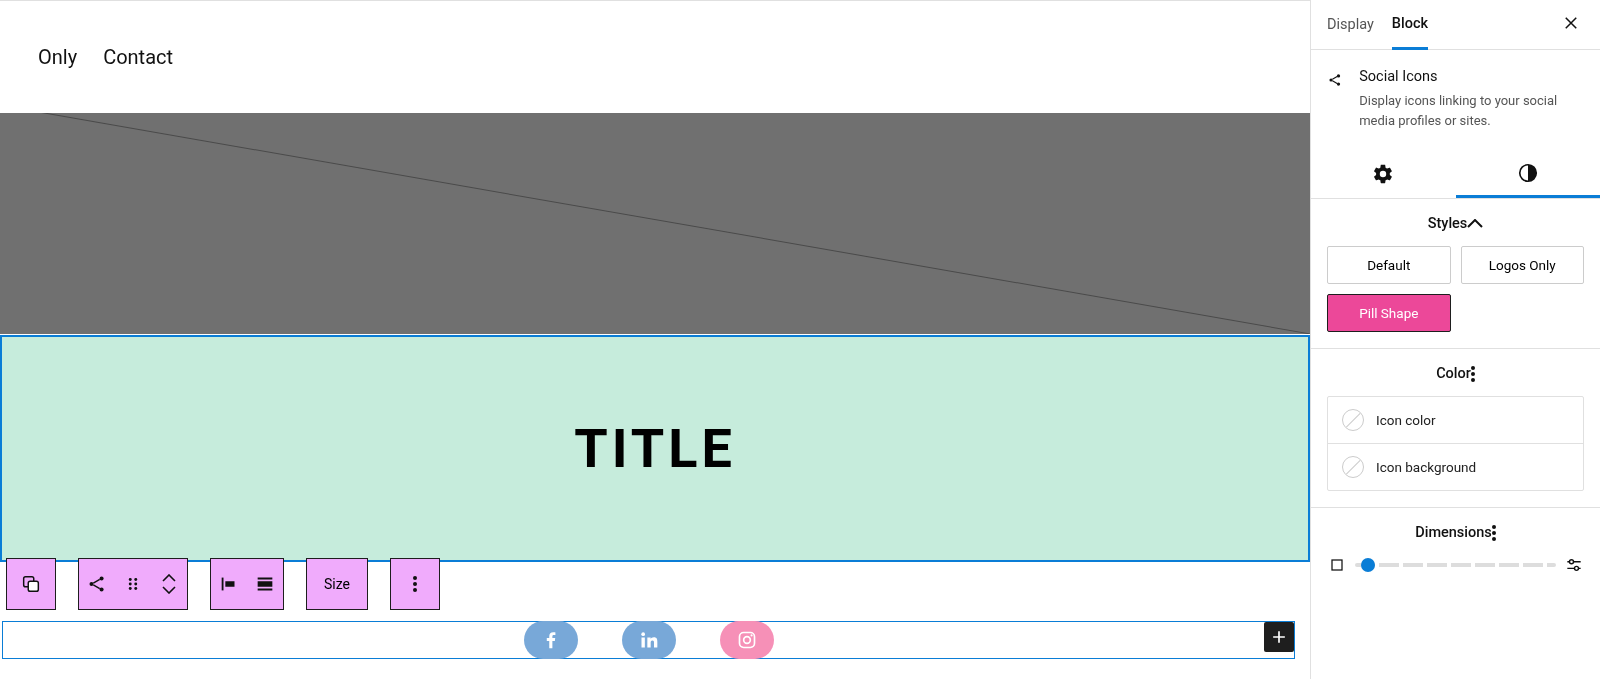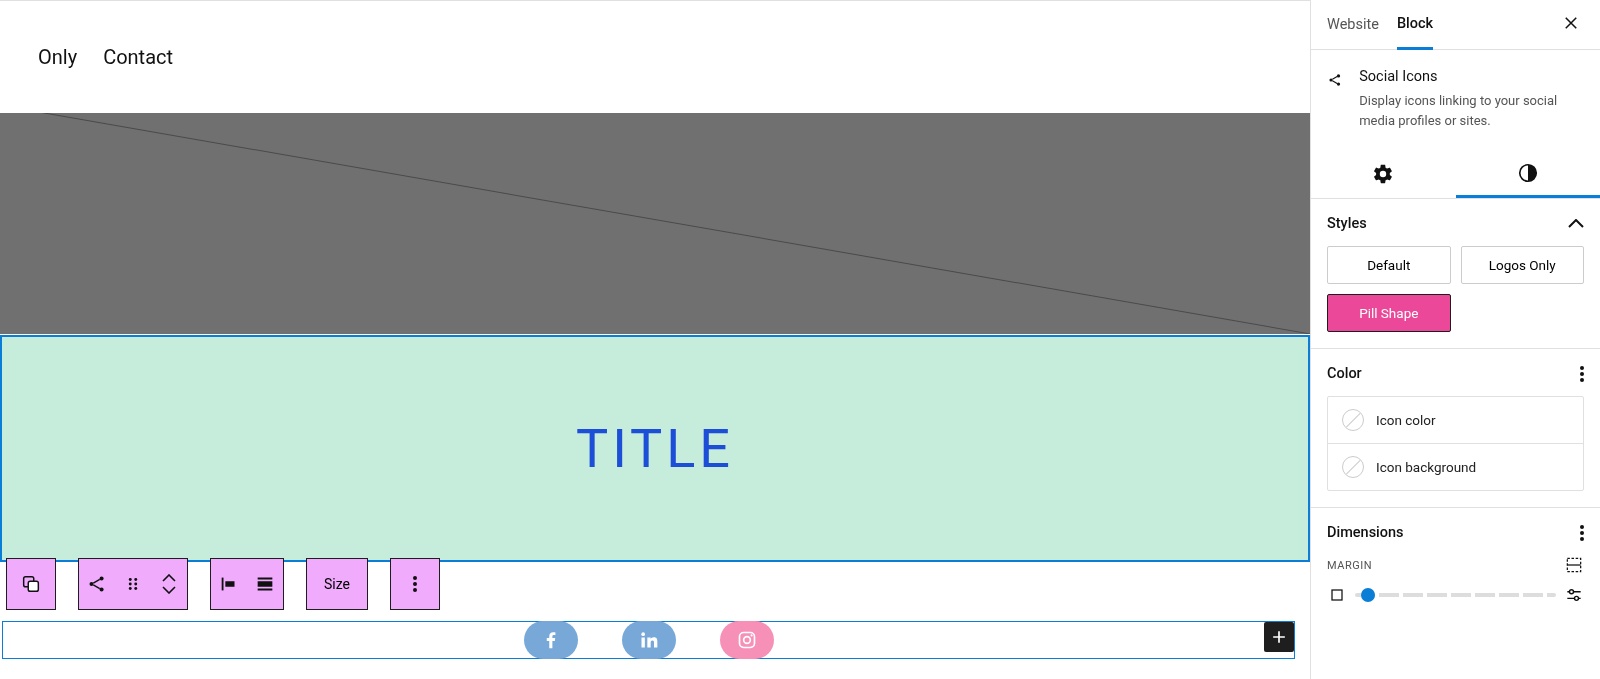--- a/index.html
+++ b/index.html
@@ -10,21 +10,21 @@
 
 .site-header { display: flex; justify-content: space-between; align-items: center; padding: 0 38px; height: 112px; }
 .site-title { font-size: 22px; font-weight: 400; color: #111; }
 .nav { display: flex; gap: 26px; font-size: 20px; }
 .nav-item { color: #111; }
 
 .hero-image { width: 100%; height: 221px; background: #707070; position: relative; overflow: hidden; }
 .hero-image::after { content: ""; position: absolute; left: -10px; top: -10px; width: 120%; height: 0; border-top: 1px solid #4a4a4a; transform-origin: 0 0; transform: rotate(9.9deg); }
 
 .title-block { background: #c6ecdc; border: 2px solid #0a7dd6; height: 227px; display: flex; align-items: center; justify-content: center; margin-top: 1px; }
-.title-text { font-size: 54px; font-weight: 400; letter-spacing: 4px; color: #1d4ed8; }
+.title-text { font-size: 54px; font-weight: 700; letter-spacing: 4px; color: #000000; }
 
 .toolbar { display: flex; position: absolute; left: 6px; top: 557px; }
 .tool-group { display: flex; border: 1px solid #1e1e1e; background: #f0abfc; margin-right: 22px; height: 52px; align-items: center; }
 .tool-btn { width: 48px; height: 50px; display: flex; align-items: center; justify-content: center; cursor: pointer; }
 .tool-btn.narrow { width: 36px; }
 .tool-btn-text { width: 60px; font-size: 14px; }
 
 .social-row { position: absolute; left: 2px; top: 620px; right: 15px; height: 38px; border: 1.5px solid #0a7dd6; display: flex; align-items: center; justify-content: center; gap: 44px; }
 .social-pill { width: 54px; height: 38px; border-radius: 19px; display: flex; align-items: center; justify-content: center; color: #fff; }
 .add-block { position: absolute; right: 0; top: 0; width: 30px; height: 30px; background: #1e1e1e; color: #fff; display: flex; align-items: center; justify-content: center; font-size: 22px; border-radius: 2px; }
@@ -37,21 +37,21 @@
 
 .block-info { display: flex; gap: 16px; padding: 18px 16px 20px; align-items: flex-start; }
 .block-info .desc { font-size: 13px; color: #555; line-height: 1.5; margin-top: 6px; }
 .block-info .name { font-size: 14.5px; font-weight: 400; color: #111; }
 
 .subtabs { display: flex; border-bottom: 1px solid #e0e0e0; }
 .subtab { flex: 1; height: 48px; display: flex; align-items: center; justify-content: center; cursor: pointer; }
 .subtab.active { border-bottom: 3px solid #0a7dd6; }
 
 .panel { border-bottom: 1px solid #e0e0e0; padding: 16px; }
-.panel-header { display: flex; justify-content: space-between; align-items: center; font-size: 14.5px; font-weight: 500; color: #111; margin-bottom: 14px; }
+.panel-header { display: flex; justify-content: center; align-items: center; font-size: 14.5px; font-weight: 500; color: #111; margin-bottom: 14px; }
 .style-buttons { display: flex; flex-wrap: wrap; gap: 10px; }
 .style-btn { border: 1px solid #ccc; background: #fff; padding: 10px 0; font-size: 13.5px; border-radius: 2px; cursor: pointer; width: calc(50% - 5px); text-align: center; }
 .style-btn.active { background: #ec4899; color: #fff; border-color: #1e1e1e; }
 
 .color-list { border: 1px solid #e0e0e0; border-radius: 2px; margin-top: 12px; }
 .color-row { display: flex; align-items: center; gap: 12px; padding: 12px 14px; font-size: 13.5px; color: #222; cursor: pointer; }
 .color-row + .color-row { border-top: 1px solid #e0e0e0; }
 .color-swatch { width: 22px; height: 22px; border-radius: 50%; border: 1px solid #ccc; position: relative; overflow: hidden; }
 .color-swatch::after { content: ""; position: absolute; width: 140%; border-top: 1px solid #ccc; transform: rotate(-45deg); top: 50%; left: -20%; }
 
@@ -164,21 +164,21 @@
       <div class="add-block">
         <svg width="20" height="20" viewBox="0 0 24 24">
             <path d="M12 5v14M5 12h14" stroke="#fff" stroke-width="2"></path>
           </svg>
       </div>
     </div>
   </div>
 
   <div class="sidebar">
     <div class="tabs">
-      <div class="tab">Website</div>
+      <div class="tab">Display</div>
       <div class="tab active">Block</div>
       <div class="spacer"></div>
       <div class="close-x">
         <svg width="18" height="18" viewBox="0 0 24 24">
             <path d="M5 5 L19 19 M19 5 L5 19" stroke="#111" stroke-width="2"></path>
           </svg>
       </div>
     </div>
 
     <div class="block-info">
@@ -237,27 +237,20 @@
           <span>Icon background</span>
         </div>
       </div>
     </div>
 
     <div class="panel" style="border-bottom:none">
       <div class="panel-header">
         <span>Dimensions</span>
         <span class="dots-v"></span>
       </div>
-      <div style="display:flex;justify-content:space-between;align-items:center">
-        <div class="margin-label">MARGIN</div>
-        <svg width="20" height="20" viewBox="0 0 24 24">
-            <rect x="4" y="4" width="16" height="16" fill="none" stroke="#111" stroke-width="1.5" stroke-dasharray="3 2"></rect>
-            <path d="M4 12 H20" stroke="#111" stroke-width="1.5"></path>
-          </svg>
-      </div>
       <div class="margin-row">
         <svg width="20" height="20" viewBox="0 0 24 24">
             <rect x="6" y="6" width="12" height="12" fill="none" stroke="#111" stroke-width="1.5"></rect>
           </svg>
         <div class="slider-track">
           <div class="slider-bullet"></div>
         </div>
         <svg width="20" height="20" viewBox="0 0 24 24">
             <path d="M4 8 H20 M4 16 H20" stroke="#111" stroke-width="1.7"></path>
             <circle cx="9" cy="8" r="2.4" fill="#fff" stroke="#111" stroke-width="1.7"></circle>

